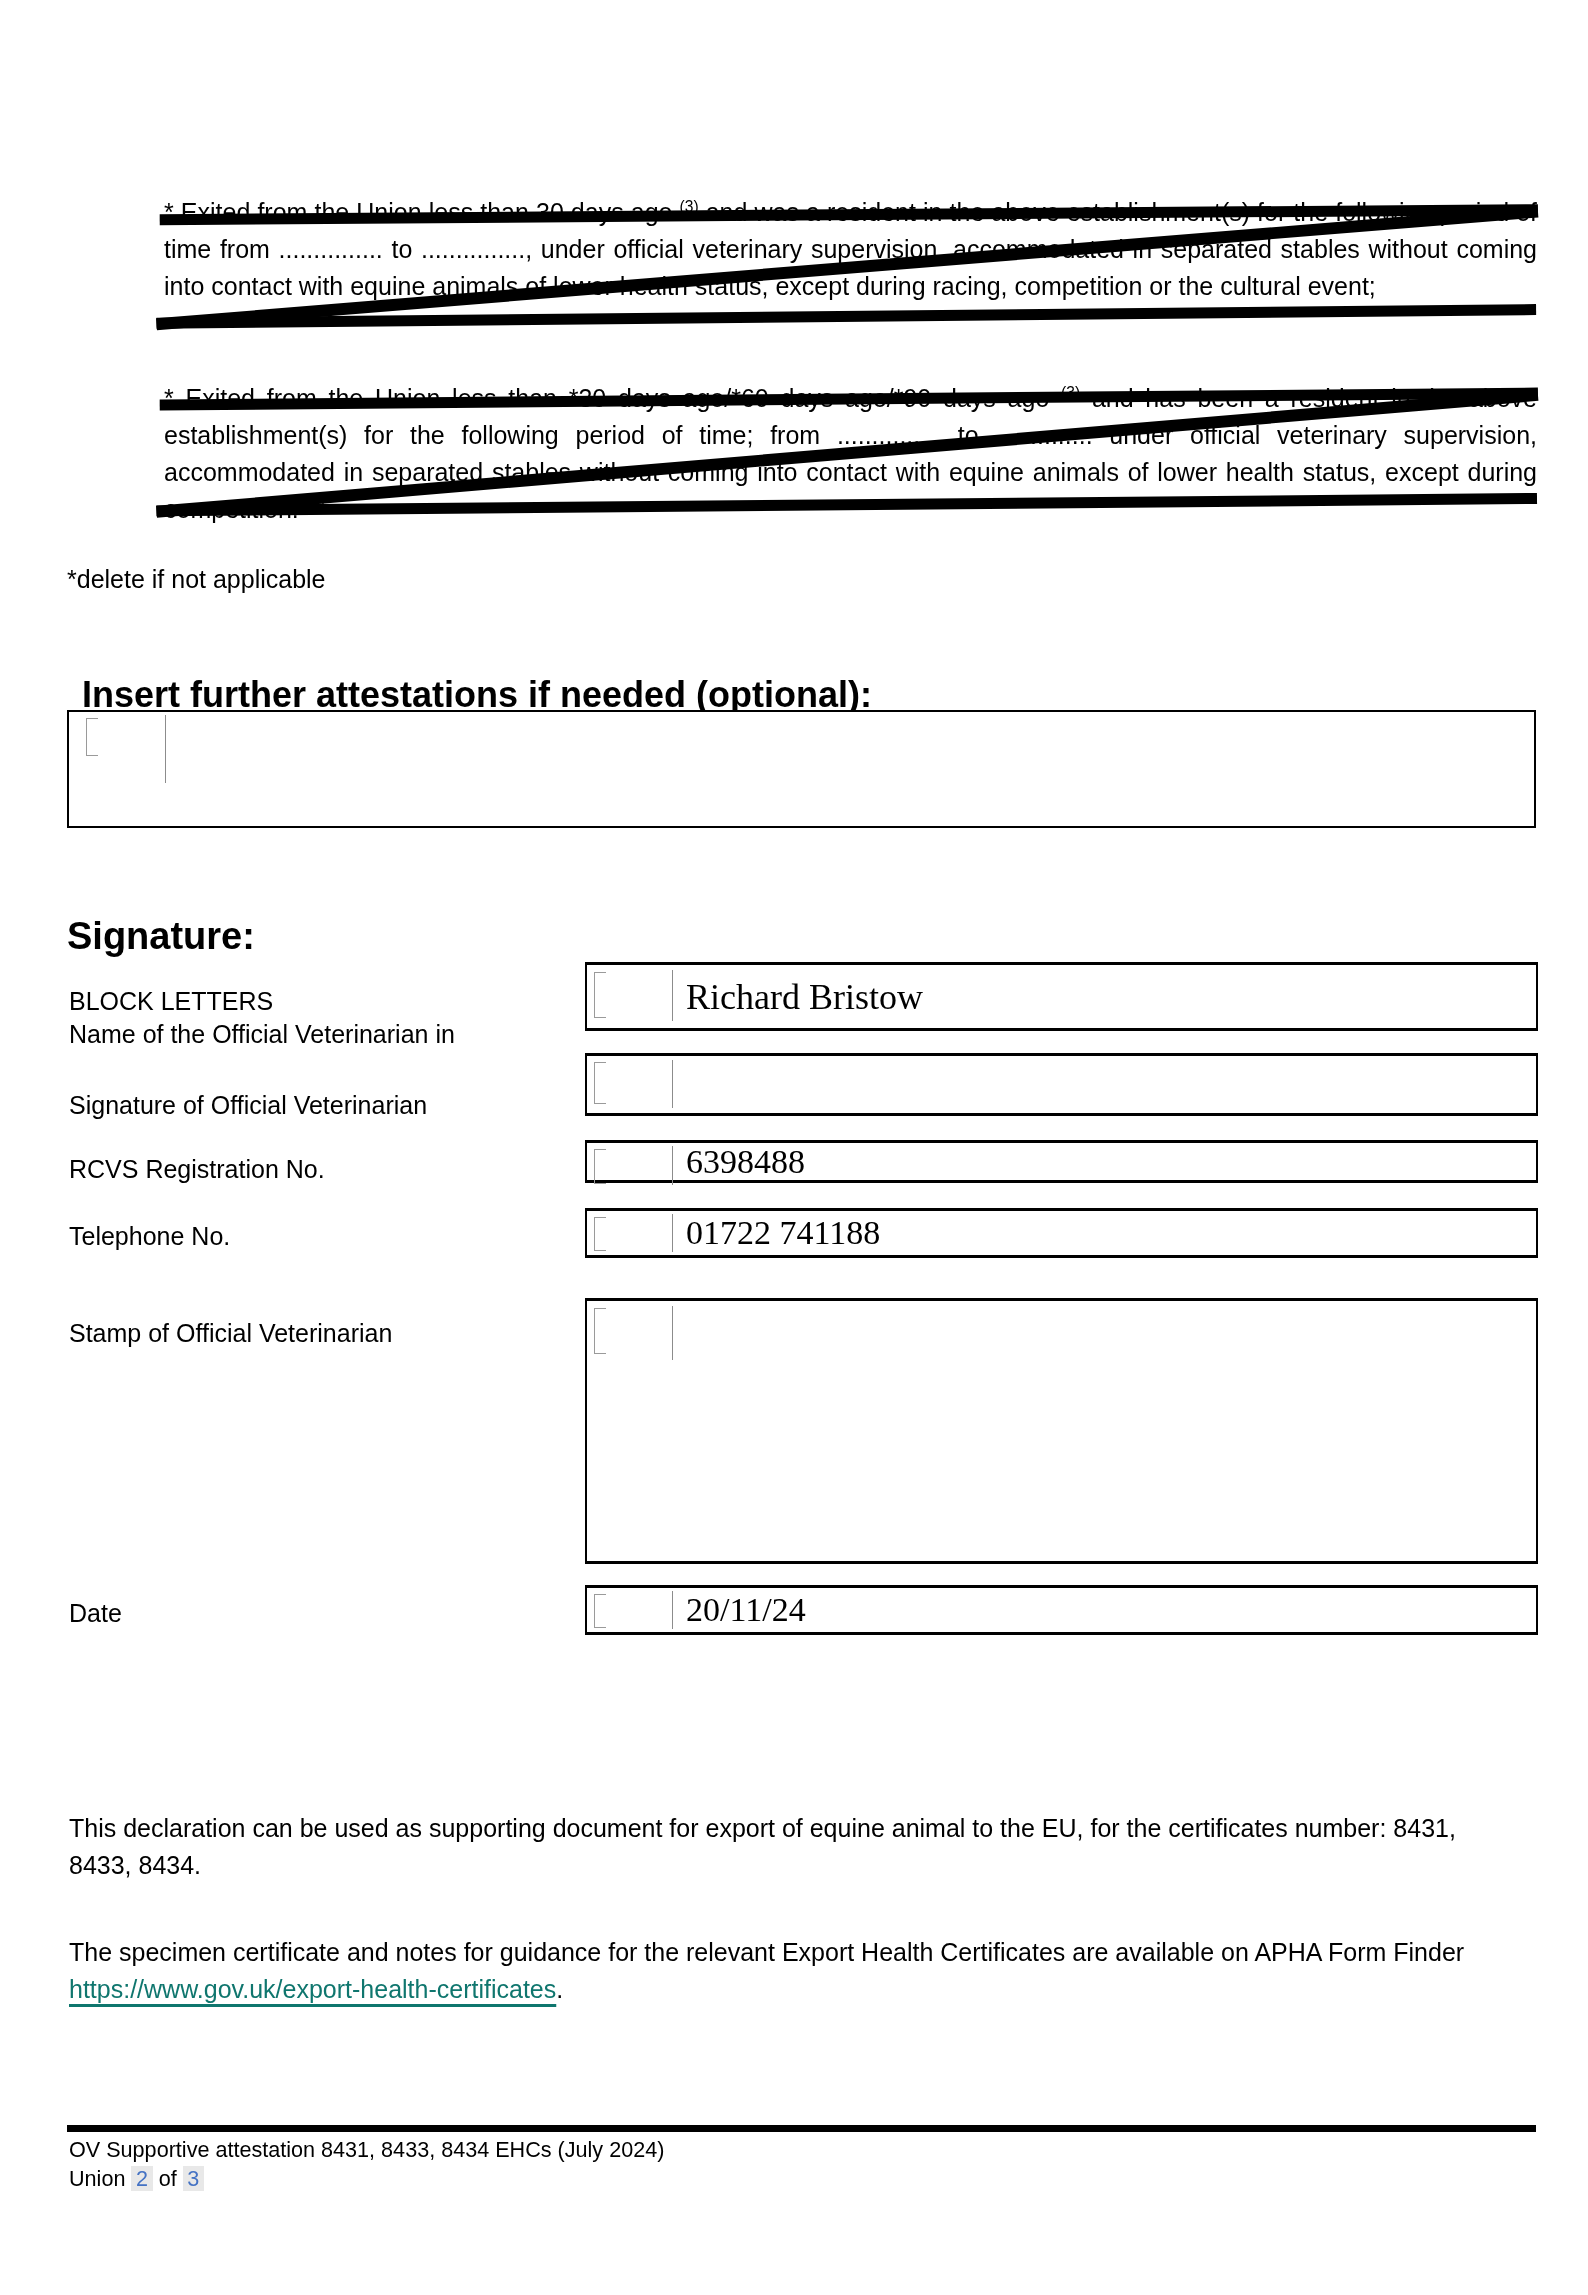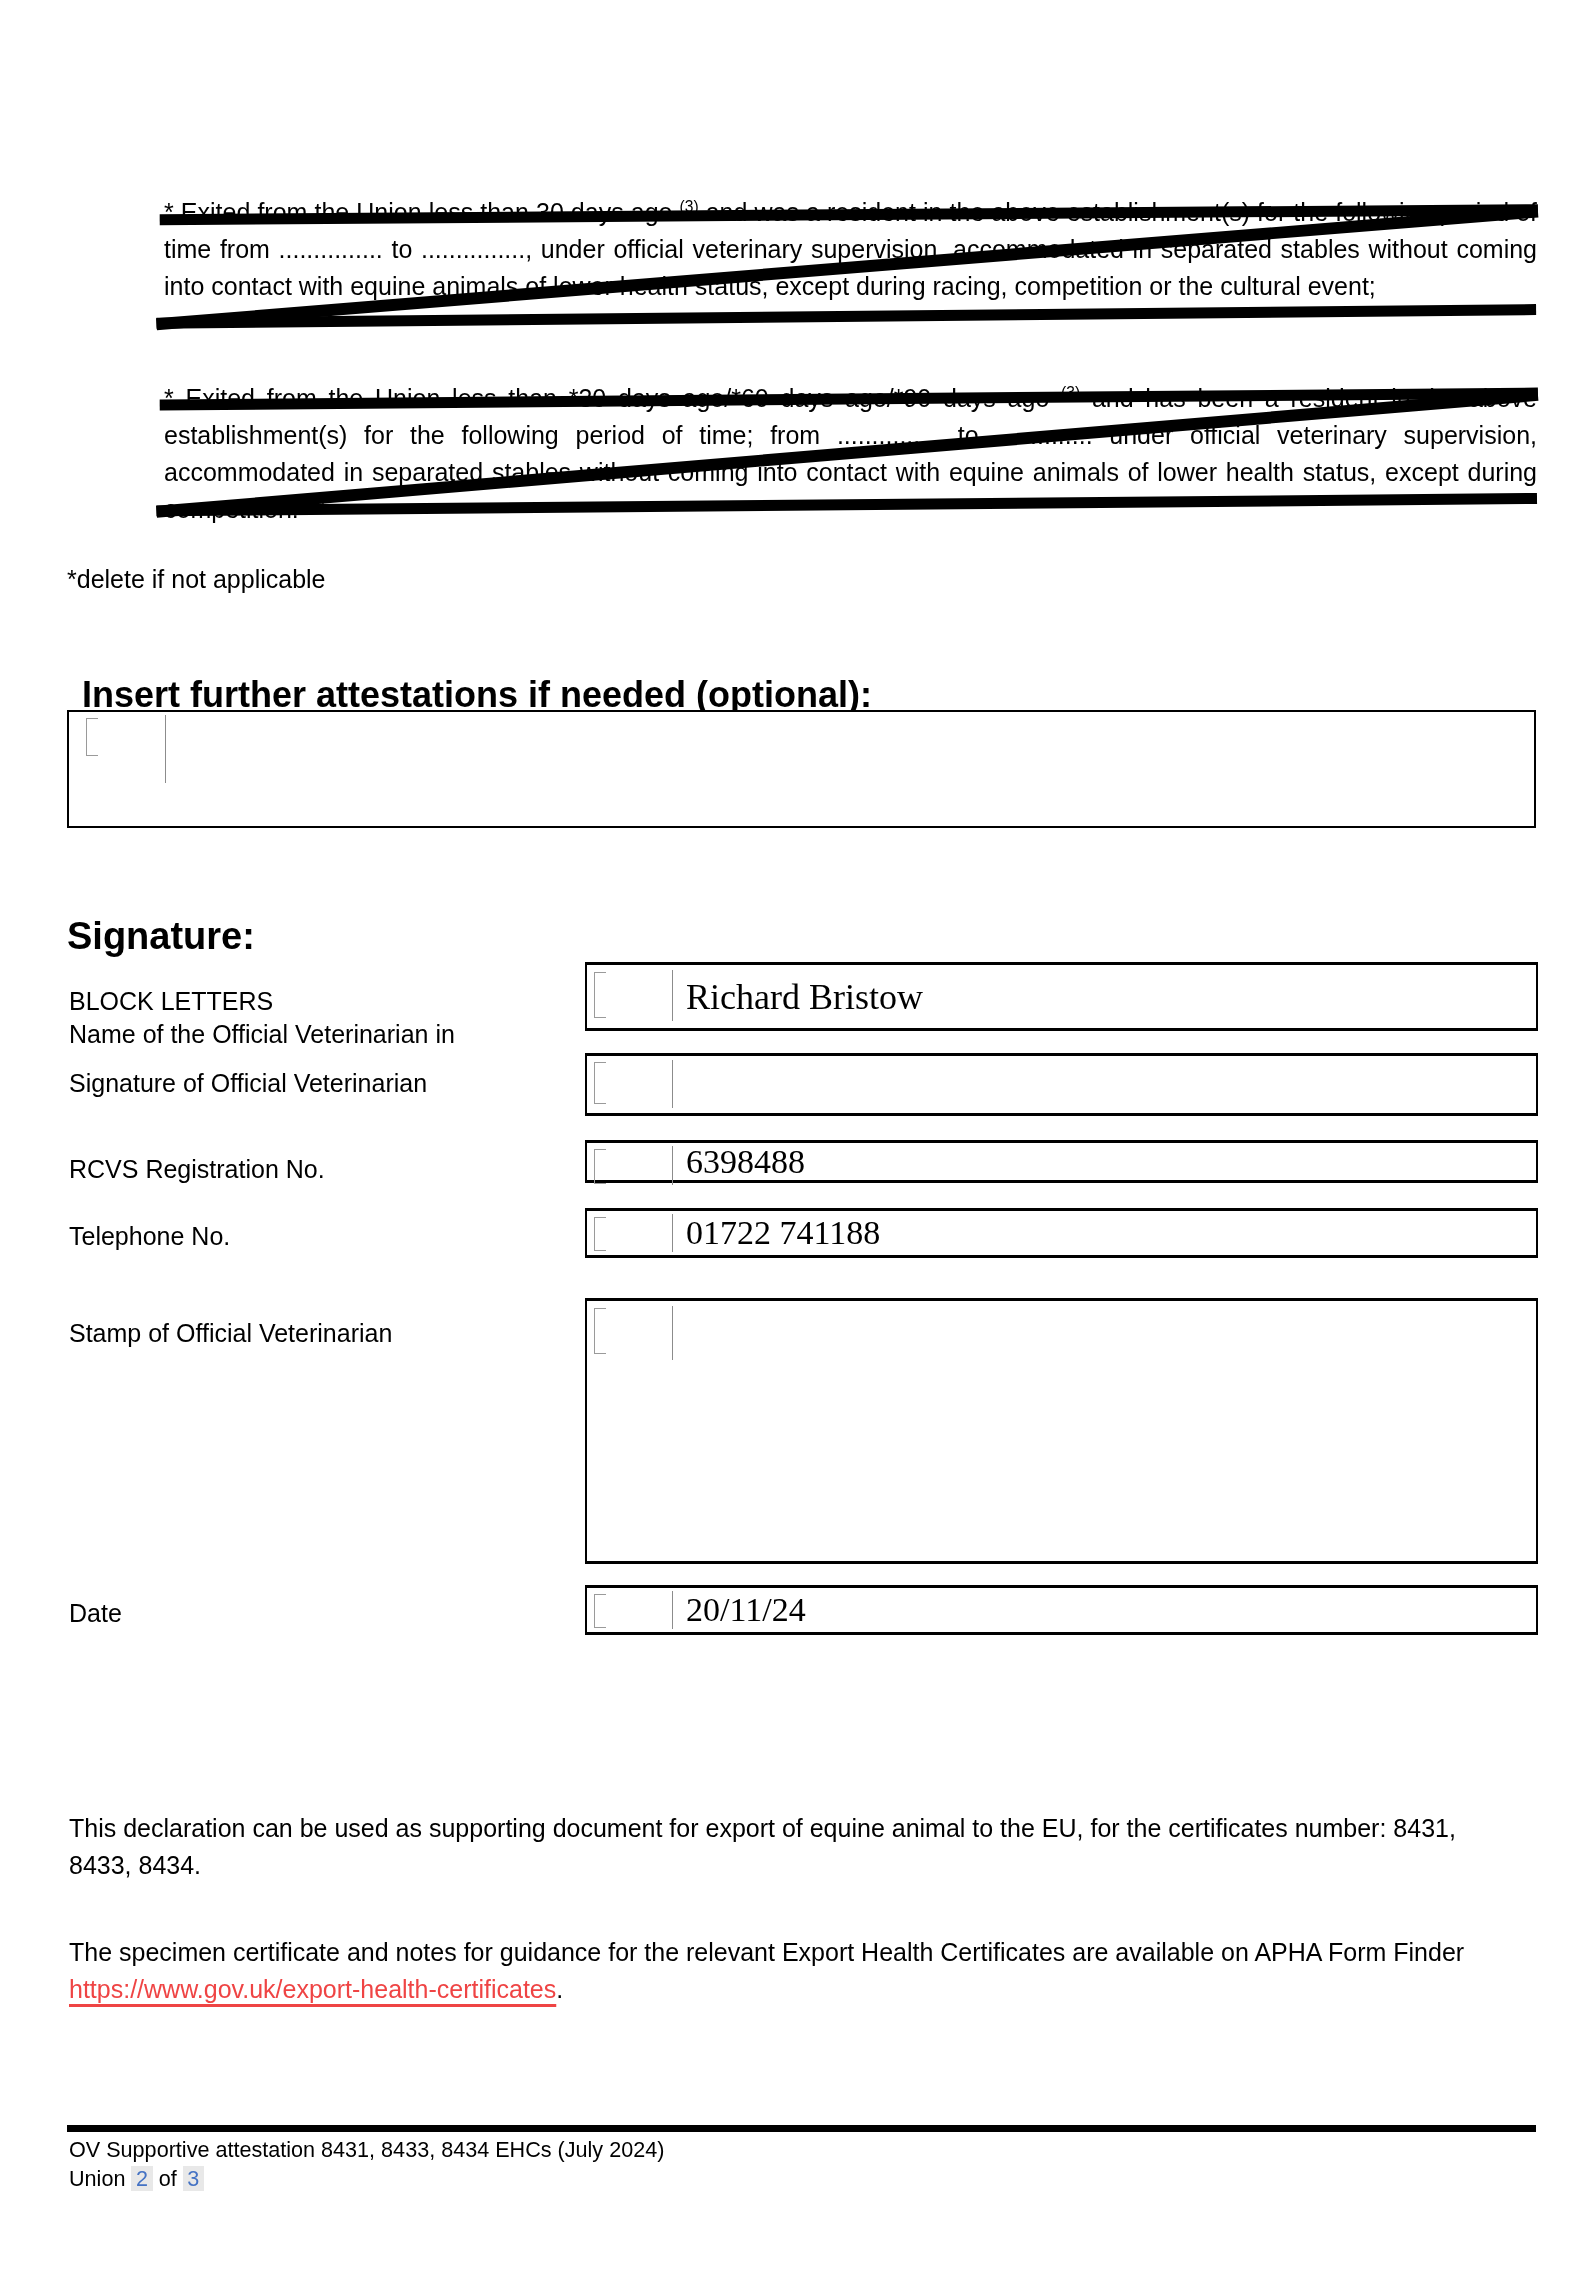--- a/index.html
+++ b/index.html
@@ -15,21 +15,21 @@
   .sup{font-size:15.6px;vertical-align:super;line-height:0;}
   .fieldbox{position:absolute;background:#fff;border:2.3px solid #000;
             border-top-width:3.2px;border-bottom-width:3.2px;box-sizing:border-box;}
   .bigbox{position:absolute;background:#fff;border:2.3px solid #000;box-sizing:border-box;}
   .valuerow{display:flex;align-items:center;}
   .value{font-family:"Liberation Serif",serif;font-size:34px;padding-left:99px;white-space:nowrap;}
   .value-name{font-size:36px;}
   .fbracket{position:absolute;width:11px;border:1.8px solid #9a9a9a;border-right:none;}
   .fcursor{position:absolute;width:0;border-left:1.8px solid #8c8c8c;}
   .strike-svg{position:absolute;pointer-events:none;}
-  a.doclink{color:#ef4444;text-decoration:underline;text-decoration-thickness:2.8px;text-underline-offset:5.5px;}
+  a.doclink{color:#0f766e;text-decoration:underline;text-decoration-thickness:2.8px;text-underline-offset:5.5px;}
   .pgnum{color:#4472C4;background:#E8E8E8;padding:0 4.6px;}
   .footerbar{position:absolute;background:#000;}
   .footer-text{font-size:21.6px;line-height:29px;}
 </style>
 </head>
 <body>
 
 <div id="page">
 
   <div class="abs para" style="left:164px;top:194px;width:1373px;">
@@ -64,21 +64,21 @@
   <div class="abs label" style="left:69px;top:985px;width:482px;">
     <div>BLOCK LETTERS</div>
     <div>Name of the Official Veterinarian in</div>
   </div>
   <div class="fieldbox valuerow" style="left:585px;top:962px;width:953px;height:69px;">
     <span class="fbracket" style="left:7.3px;top:7.3px;height:44px;"></span>
     <span class="fcursor" style="left:85px;top:4.6px;height:51px;"></span>
     <span class="value value-name">Richard Bristow</span>
   </div>
 
-  <div class="abs label" style="left:69px;top:1067px;text-align:center;">Signature of Official Veterinarian</div>
+  <div class="abs label" style="left:69px;top:1089px;text-align:center;">Signature of Official Veterinarian</div>
   <div class="fieldbox valuerow" style="left:585px;top:1053px;width:953px;height:63px;">
     <span class="fbracket" style="left:7.3px;top:6.4px;height:40px;"></span>
     <span class="fcursor" style="left:85px;top:4.1px;height:48px;"></span>
     <span class="value"></span>
   </div>
 
   <div class="abs label" style="left:69px;top:1153px;">RCVS Registration No.</div>
   <div class="fieldbox valuerow" style="left:585px;top:1140px;width:953px;height:43px;">
     <span class="fbracket" style="left:7.3px;top:5.5px;height:33px;"></span>
     <span class="fcursor" style="left:85px;top:3.2px;height:39px;"></span>

